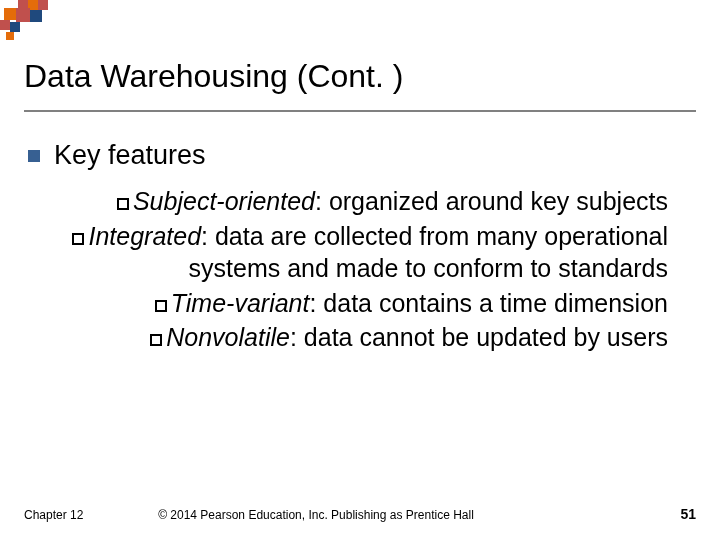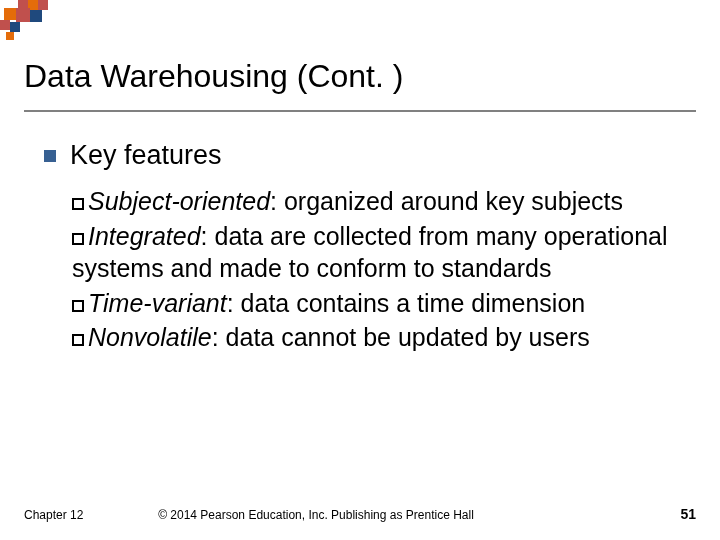--- a/index.html
+++ b/index.html
@@ -31,42 +31,43 @@
     position: absolute;
     top: 110px;
     left: 24px;
     width: 672px;
     height: 2px;
     background: #808080;
   }
   .content {
     position: absolute;
     top: 140px;
-    left: 44px;
+    left: 28px;
     width: 640px;
   }
   .l1 {
     display: flex;
     align-items: flex-start;
     margin-bottom: 14px;
   }
   .square-bullet {
     width: 12px;
     height: 12px;
     background: #376092;
     margin-top: 10px;
     margin-right: 14px;
     flex-shrink: 0;
   }
   .l1-text {
     font-size: 27px;
     color: #000;
   }
   .l2-container {
-    margin-left: 28px;
+    margin-left: 44px;
+    text-align: right;
   }
   .l2 {
     font-size: 25px;
     color: #000;
     line-height: 1.3;
     margin-bottom: 2px;
   }
   .hollow-bullet {
     display: inline-block;
     width: 12px;

